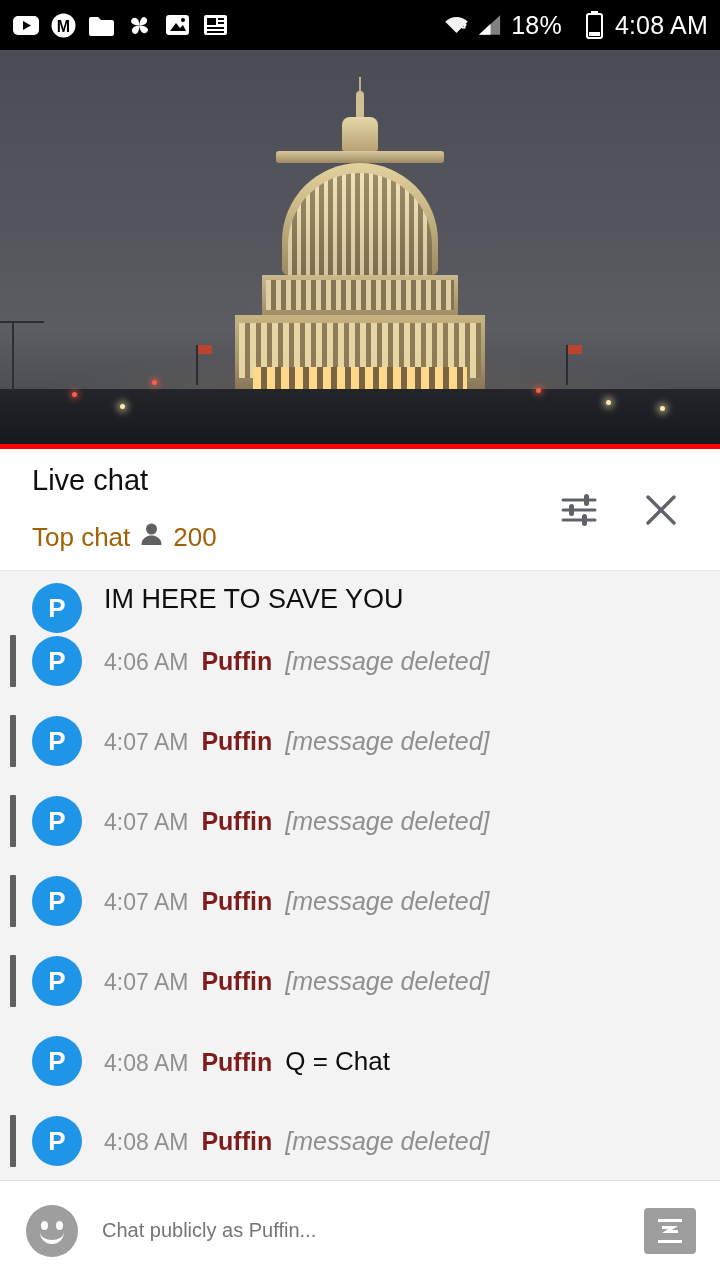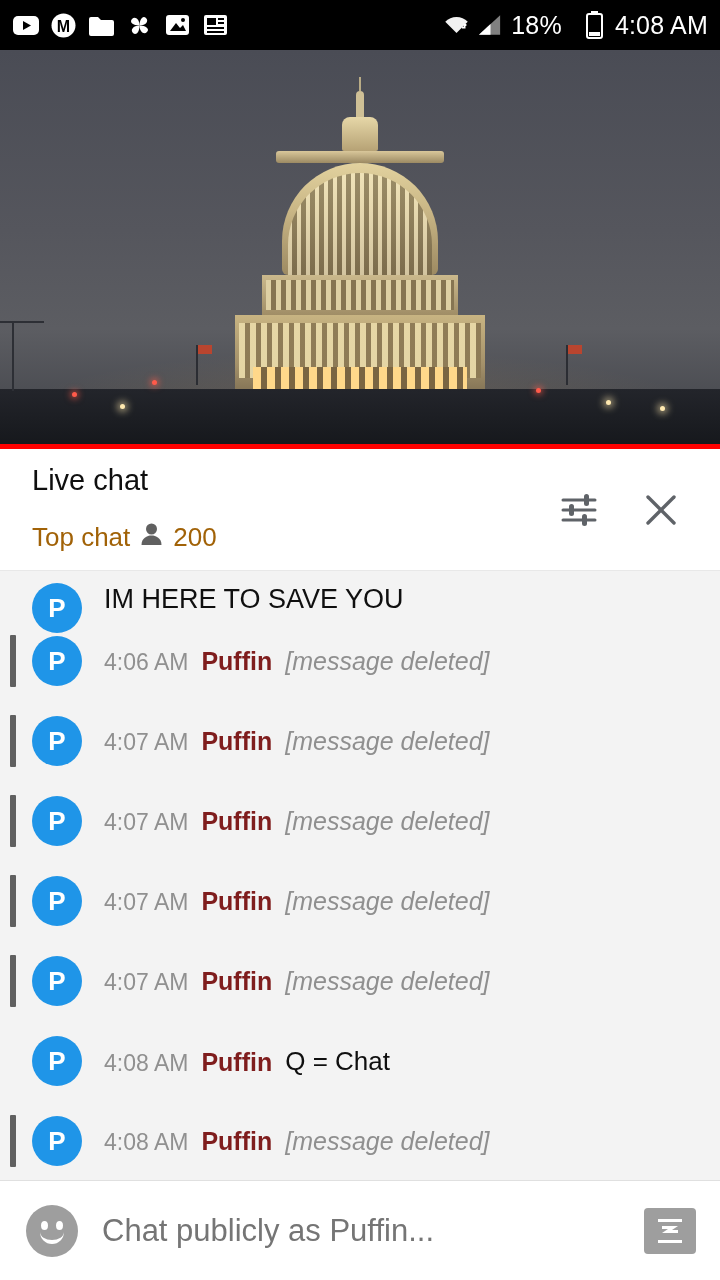--- a/index.html
+++ b/index.html
@@ -364,21 +364,21 @@
     left: 14px; right: 14px;
     bottom: 13px;
     height: 10px;
     border-bottom: 4px solid #ffffff;
     border-radius: 0 0 14px 14px;
   }
   .chat-input {
     flex: 1;
     border: none;
     outline: none;
-    font-size: 31px;
+    font-size: 20px;
     color: #909090;
     background: transparent;
     font-family: "Liberation Sans", sans-serif;
   }
   .send-btn {
     width: 52px;
     height: 46px;
     background: #9e9e9e;
     border-radius: 4px;
     display: flex;

